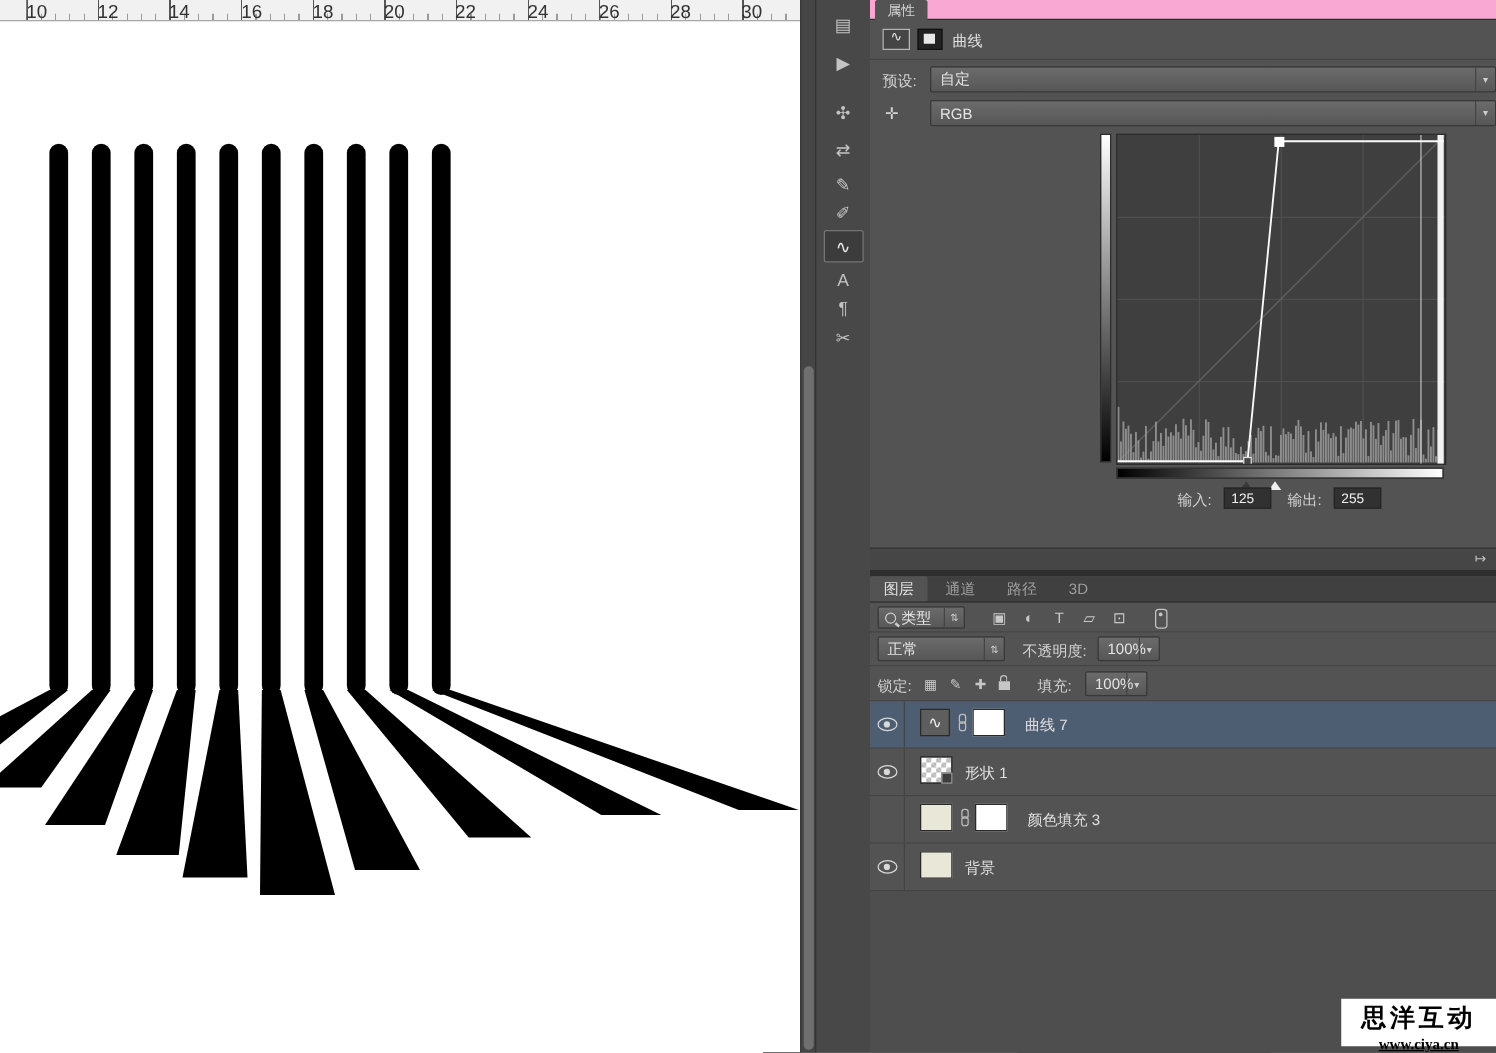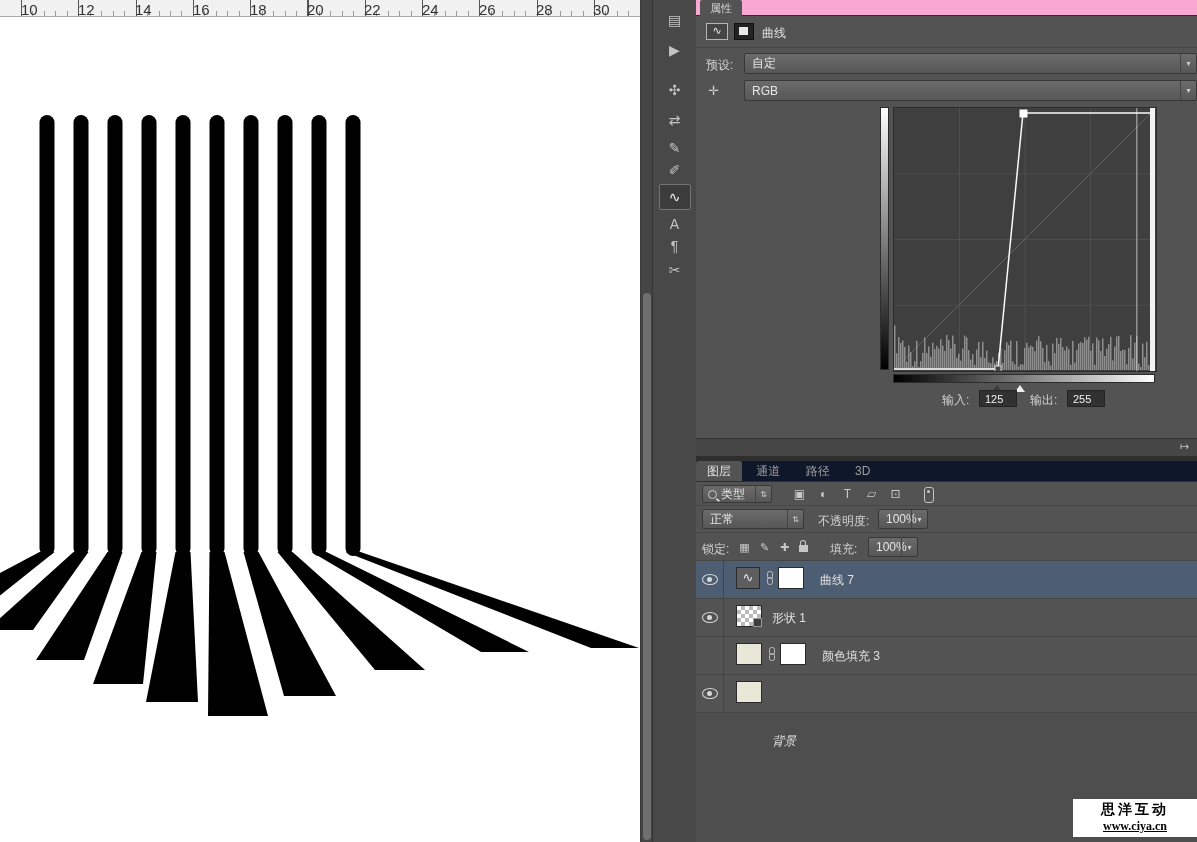--- a/index.html
+++ b/index.html
@@ -58,21 +58,21 @@
   .hgrad{position:absolute;left:197px;top:374px;width:262px;height:9px;background:linear-gradient(to right,#000,#fff);border:1px solid #2c2c2c;box-sizing:border-box;}
   .tri{position:absolute;width:0;height:0;border-left:5px solid transparent;border-right:5px solid transparent;}
   .tri.black{left:296px;top:385px;border-bottom:7px solid #3a3a3a;outline:none;}
   .tri.white{left:319px;top:385px;border-bottom:7px solid #efefef;}
 
   .pfoot{position:absolute;left:0;right:0;top:438px;height:18px;background:#464646;border-top:1px solid #333;box-sizing:border-box;}
   .pfoot .fico{position:absolute;right:8px;top:1px;color:#c0c0c0;font-size:11px;cursor:pointer;}
   .panelgap{position:absolute;left:0;right:0;top:456px;height:5px;background:#2e2e2e;}
 
   
-  .ltabs{position:absolute;left:0;right:0;top:461px;height:21px;background:#0f172a;border-bottom:1px solid #2f2f2f;box-sizing:border-box;}
+  .ltabs{position:absolute;left:0;right:0;top:461px;height:21px;background:#404040;border-bottom:1px solid #2f2f2f;box-sizing:border-box;}
   .ltab{display:inline-block;padding:0 11px;line-height:20px;color:#9e9e9e;font-size:12px;cursor:pointer;}
   .ltab.active{background:#535353;color:#e0e0e0;border-radius:2px 2px 0 0;}
 
   .frow{position:absolute;left:0;right:0;top:482px;height:24px;border-bottom:1px solid #464646;box-sizing:border-box;}
   .type-sel{left:6px;top:3px;width:70px;height:18px;padding-left:18px;}
   .mag{position:absolute;left:5px;top:4px;width:7px;height:7px;border:1px solid #ccc;border-radius:50%;}
   .mag::after{content:"";position:absolute;width:4px;height:1.5px;background:#ccc;right:-4px;bottom:-2px;transform:rotate(40deg);}
   .type-sel .arr{font-size:8px;}
   .fico-btn{position:absolute;top:3px;width:19px;height:18px;display:flex;align-items:center;justify-content:center;
             color:#c8c8c8;font-size:12px;cursor:pointer;}
@@ -102,26 +102,26 @@
                             linear-gradient(45deg,#bbb 25%,#fff 25%,#fff 75%,#bbb 75%);
            background-size:8px 8px;background-position:0 0,4px 4px;}
   .stripes{left:40px;width:26px;height:22px;border:1px solid #2a2a2a;
            background:repeating-linear-gradient(90deg,#111 0 2px,#fff 2px 5px);}
   .swatch{left:40px;width:26px;height:22px;background:#e9e7d8;border:1px solid #2a2a2a;}
   .badge{position:absolute;right:-1px;bottom:-1px;width:9px;height:9px;background:#3d3d3d;border:1px solid #999;box-sizing:border-box;}
   .chain{position:absolute;top:10px;width:10px;height:16px;}
   .chain::before,.chain::after{content:"";position:absolute;left:2px;width:6px;height:8px;border:1.5px solid #bdbdbd;border-radius:2.5px;box-sizing:border-box;}
   .chain::before{top:0;} .chain::after{top:6px;}
   .lname{position:absolute;top:11px;color:#e0e0e0;font-size:12px;white-space:nowrap;}
-  .lname.it{font-style:italic;margin-top:47px;}
+  .lname.it{}
 
   
   .wm{position:absolute;left:1073px;top:799px;width:124px;height:38px;background:#fff;color:#000;
       text-align:center;z-index:50;}
-  .wm .l1{font-weight:bold;font-size:14px;letter-spacing:3px;margin-top:2px;}
+  .wm .l1{font-weight:bold;font-size:20px;letter-spacing:3px;margin-top:2px;}
   .wm .l2{font-weight:bold;font-size:12px;text-decoration:underline;font-family:"Liberation Serif","DejaVu Serif",serif;}
 </style>
 </head>
 <body>
 
 <div class="app">
 
   <div class="canvas">
     <svg class="art" width="640" height="842" viewBox="0 0 640 842">
       <g fill="#000">

